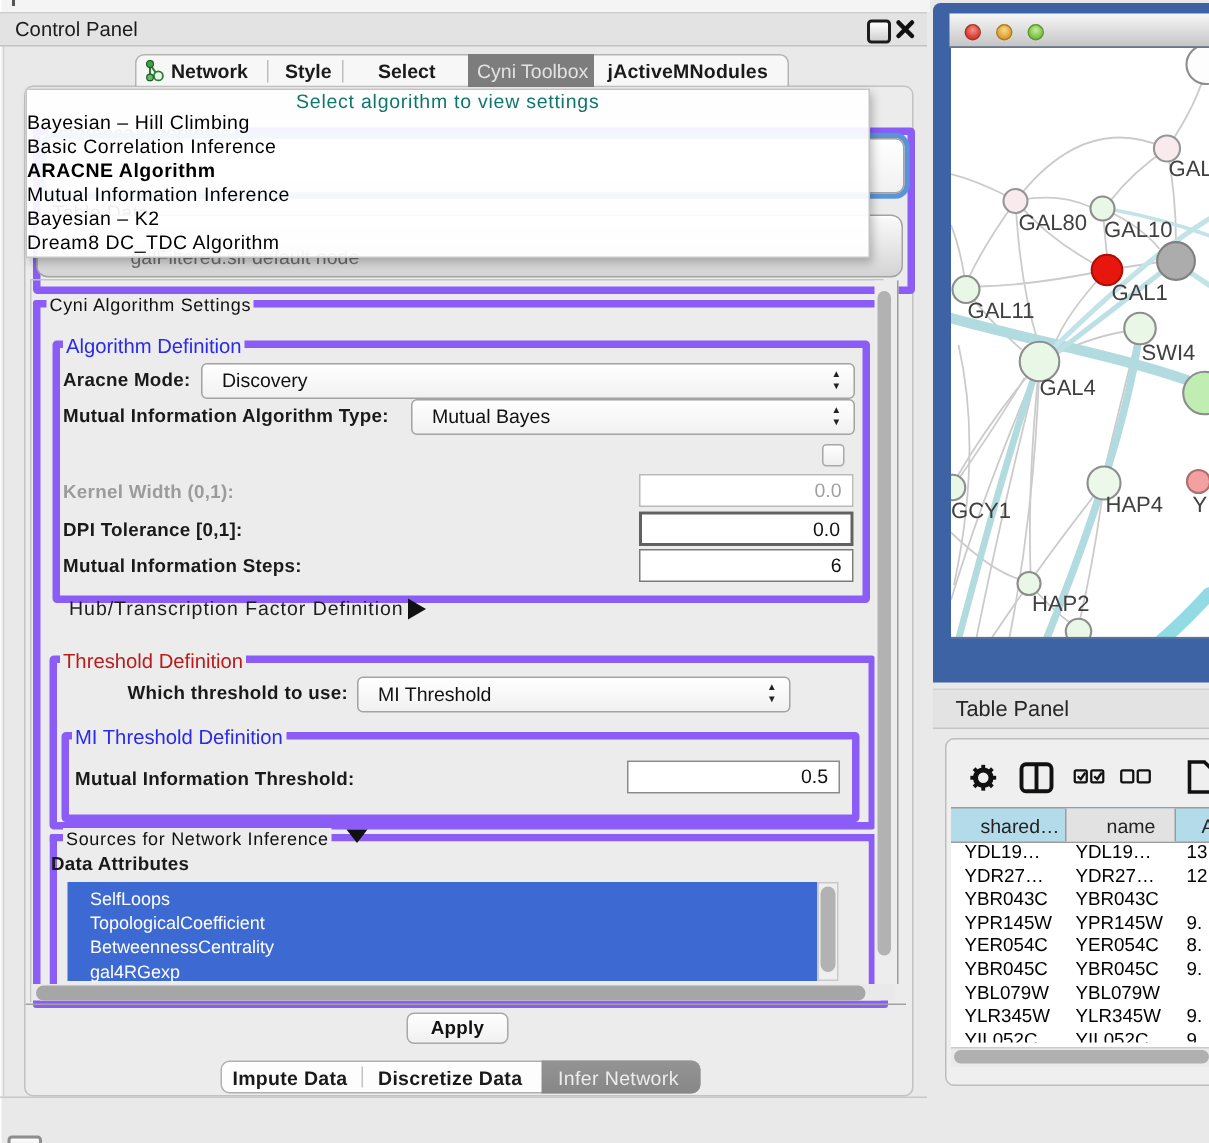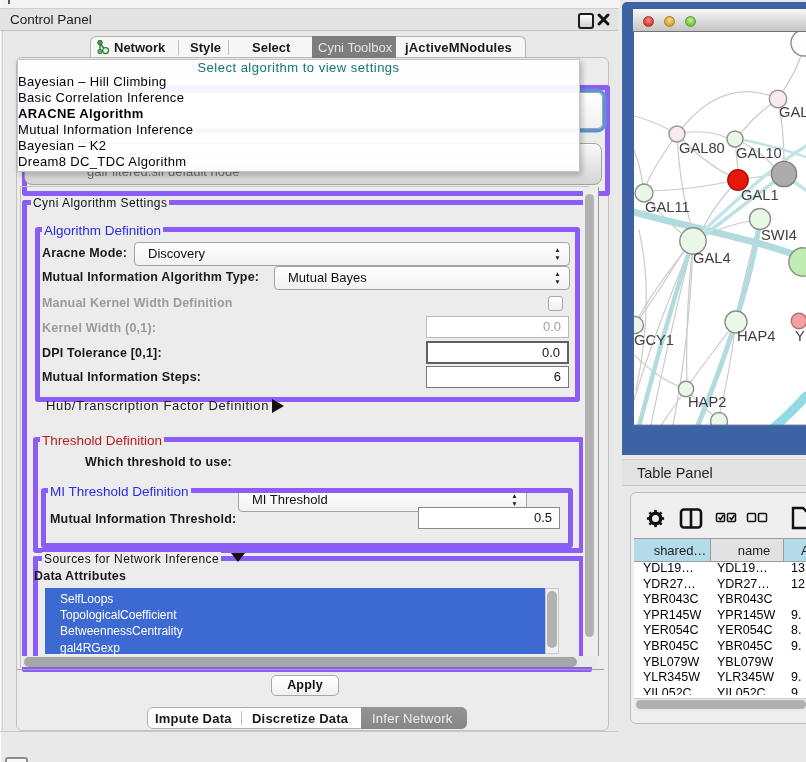--- a/index.html
+++ b/index.html
@@ -75,35 +75,34 @@
 <div class="abs lbl bold" style="left:42px;top:246px;">Aracne Mode:</div>
 <div class="combo" style="left:134px;top:242px;width:434px;height:22px;">
   <div class="ctext">Discovery</div>
   <div class="arr">▲<br>▼</div>
 </div>
 <div class="abs lbl bold" style="left:42px;top:270px;">Mutual Information Algorithm Type:</div>
 <div class="combo" style="left:274px;top:266px;width:294px;height:22px;">
   <div class="ctext">Mutual Bayes</div>
   <div class="arr">▲<br>▼</div>
 </div>
-<div class="abs lbl bold" style="left:42px;top:296px;color:#9b9b9b;">Manual Kernel Width Definition</div>
 <div class="abs" style="left:548px;top:296px;width:13px;height:13px;border:1px solid #a8a8a8;border-radius:3px;background:linear-gradient(#fff,#efefef);"></div>
 <div class="abs lbl bold" style="left:42px;top:321px;color:#9b9b9b;">Kernel Width (0,1):</div>
 <div class="inp" style="left:426px;top:316px;width:143px;height:22px;border:1px solid #b9b9b9;color:#9f9f9f;line-height:20px;">0.0</div>
 <div class="abs lbl bold" style="left:42px;top:346px;">DPI Tolerance [0,1]:</div>
 <div class="inp" style="left:426px;top:341px;width:143px;height:23px;border:2px solid #616161;line-height:19px;">0.0</div>
 <div class="abs lbl bold" style="left:42px;top:370px;">Mutual Information Steps:</div>
 <div class="inp" style="left:426px;top:366px;width:143px;height:22px;border:1px solid #7a7a7a;line-height:20px;">6</div>
 <div class="abs" style="left:46px;top:398px;font-size:13px;letter-spacing:0.65px;color:#1d1d1d;white-space:nowrap;">Hub/Transcription Factor Definition</div>
 <div class="abs" style="left:272px;top:399px;width:0;height:0;border-left:12.5px solid #111;border-top:7px solid transparent;border-bottom:7px solid transparent;"></div>
 <div class="abs group" style="left:33px;top:437px;width:541px;height:106px;">
   <div class="gtitle" style="color:#b91c1c;left:2px;padding:0 2px;font-size:13.5px;">Threshold Definition</div>
 </div>
 <div class="abs lbl bold" style="left:85px;top:455px;">Which threshold to use:</div>
-<div class="combo" style="left:238px;top:451px;width:287px;height:22px;margin-top:37px;">
+<div class="combo" style="left:238px;top:451px;width:287px;height:22px;">
   <div class="ctext">MI Threshold</div>
   <div class="arr">▲<br>▼</div>
 </div>
 <div class="abs group" style="left:41px;top:488px;width:522px;height:50px;">
   <div class="gtitle" style="color:#2a2ae8;left:2px;padding:0 2px;font-size:13.5px;">MI Threshold Definition</div>
 </div>
 <div class="abs lbl bold" style="left:50px;top:512px;">Mutual Information Threshold:</div>
 <div class="inp" style="left:418px;top:507px;width:142px;height:22px;border:1px solid #8a8a8a;line-height:20px;">0.5</div>
 <div class="abs group" style="left:33px;top:556px;width:541px;height:104px;border-bottom:none;border-radius:2px 2px 0 0;">
   <div class="gtitle" style="left:4px;padding:0 2px;font-size:12px;letter-spacing:0.45px;color:#111;">Sources for Network Inference</div>

